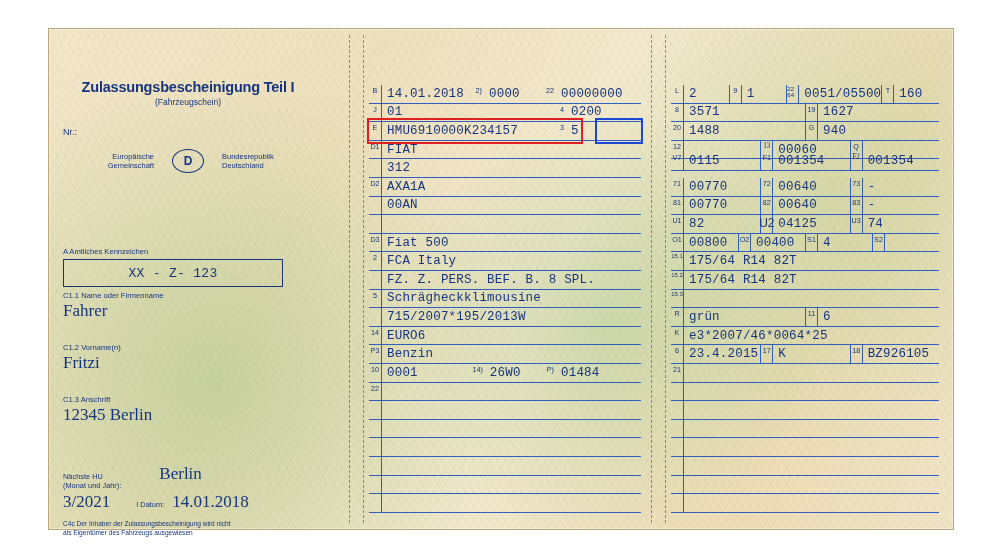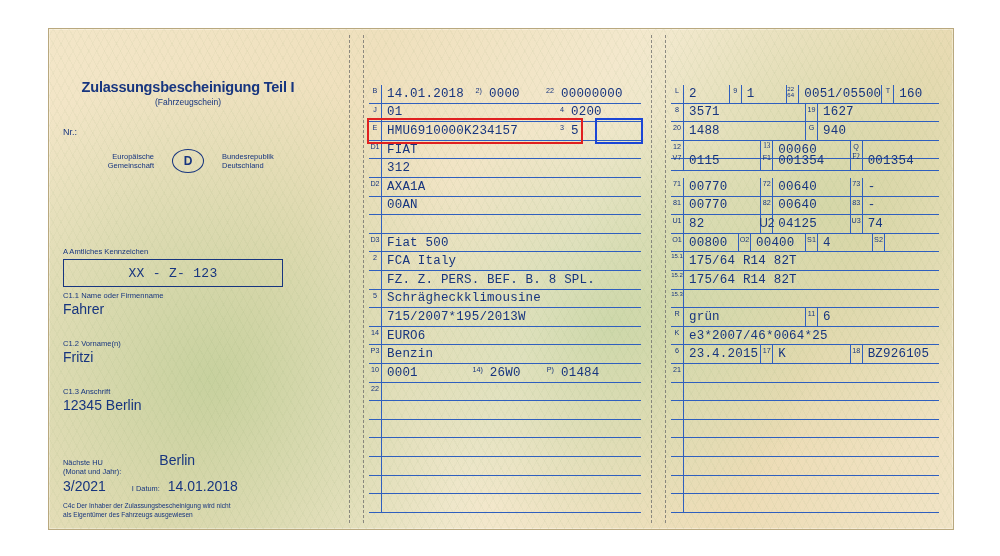--- a/index.html
+++ b/index.html
@@ -130,22 +130,22 @@
     align-items: center;
     justify-content: center;
   }
   .val-mono {
     font-family: "Liberation Mono", "DejaVu Sans Mono", monospace;
     font-size: 13px;
     color: #17357f;
     letter-spacing: 0.3px;
   }
   .addr-line {
-    font-family: Liberation Sans, sans-serif;
-    font-size: 14px;
+    font-family: Liberation Serif, serif;
+    font-size: 17px;
     color: #17357f;
     line-height: 1.35;
   }
   .hu-lbl {
     font-size: 7.4px;
     color: #17357f;
     line-height: 1.25;
   }
   .hu-row {
     display: flex;

